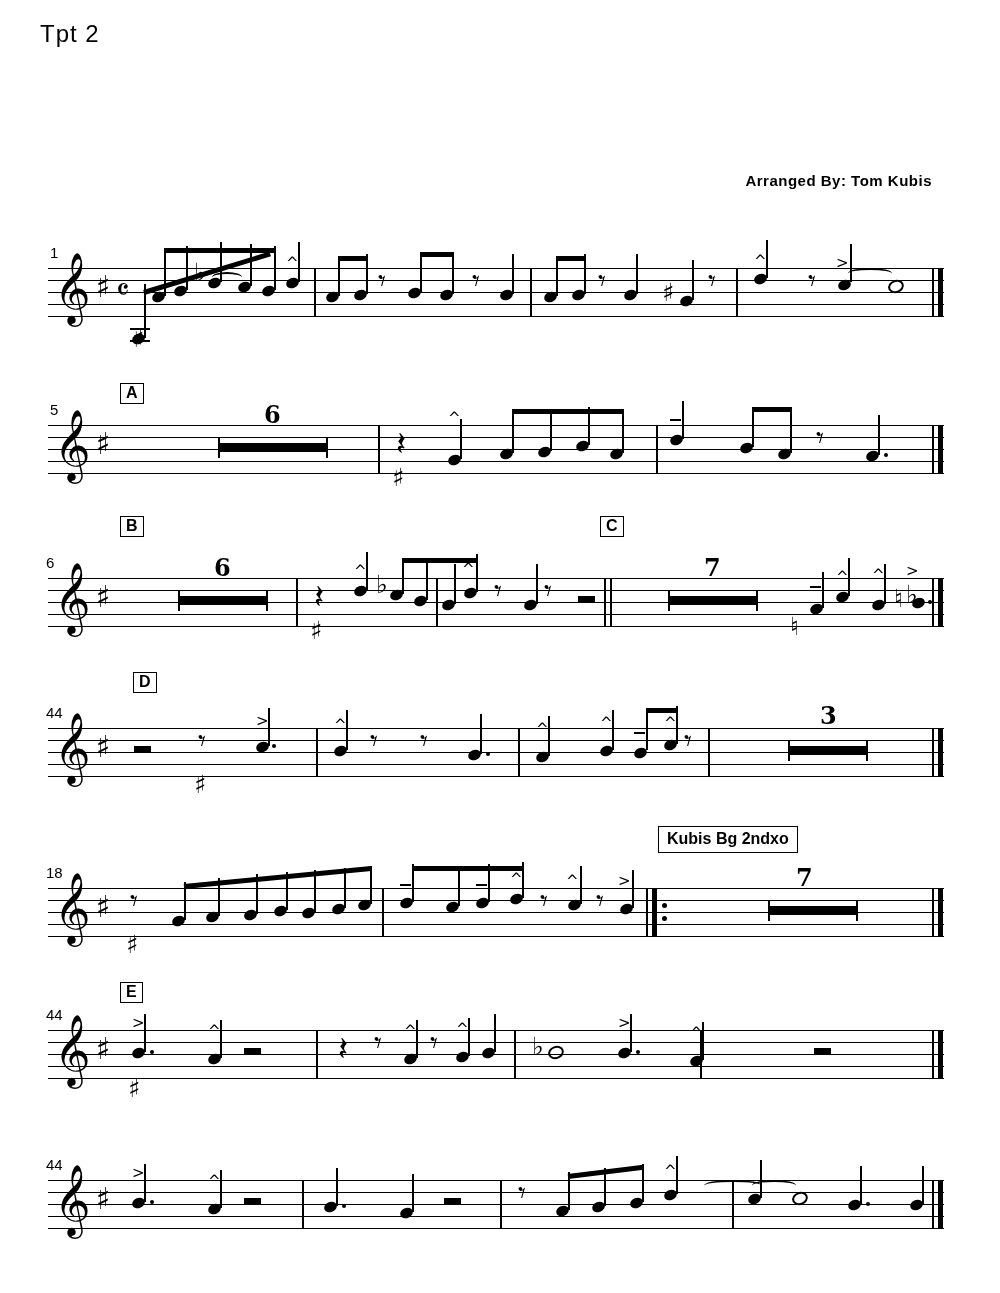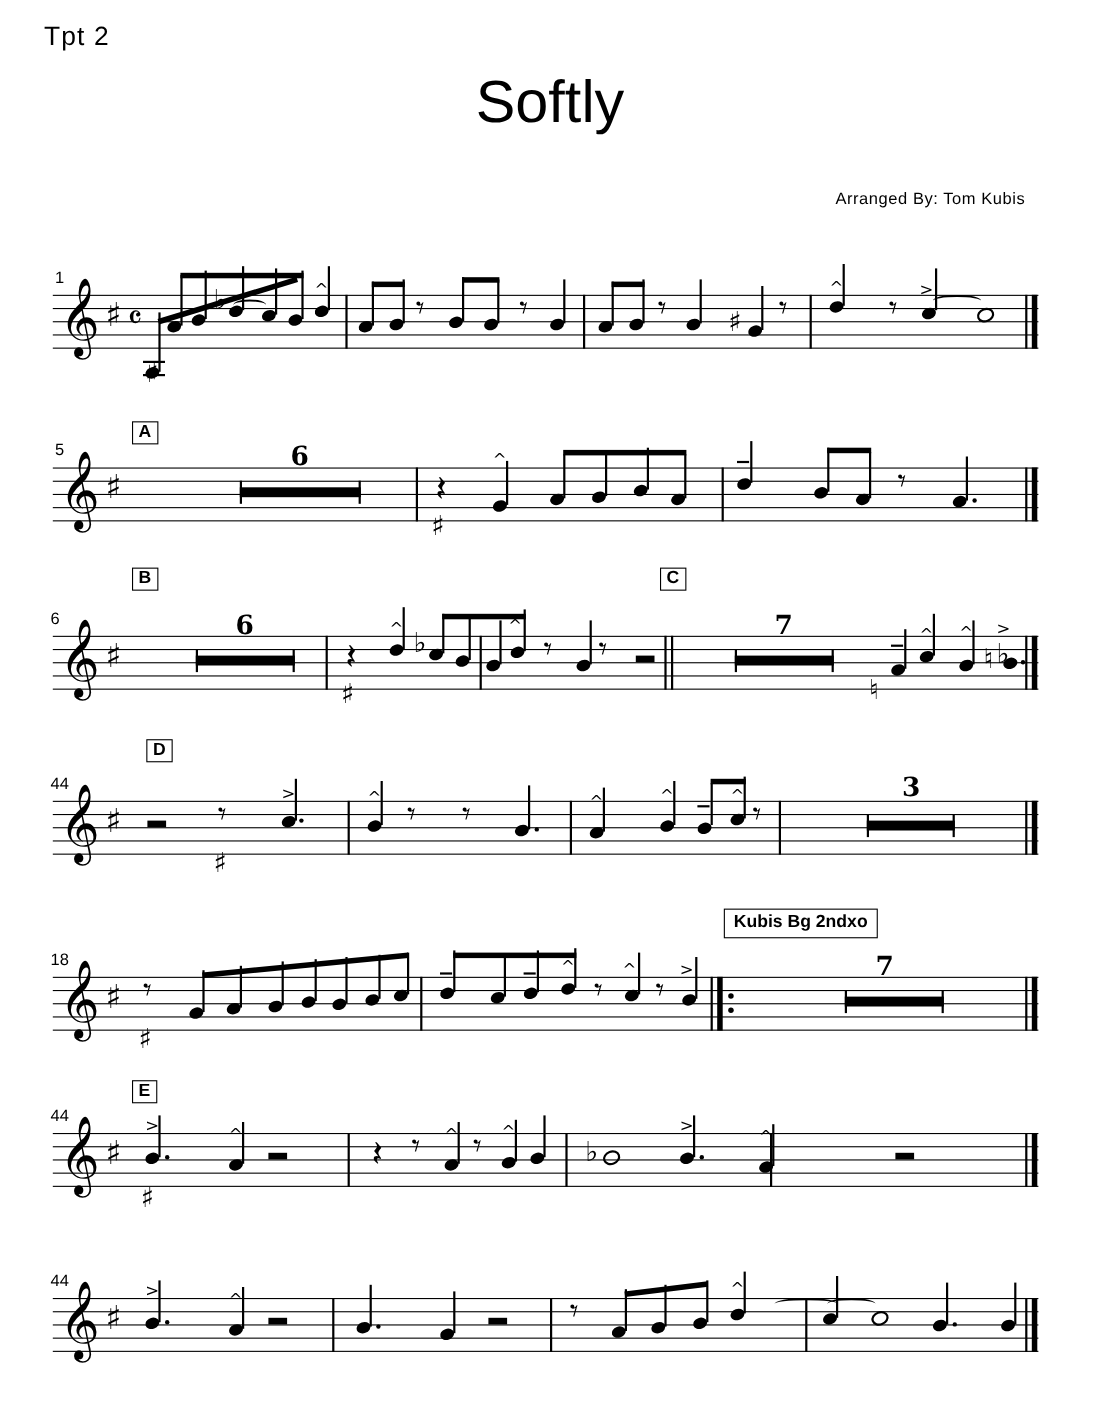--- a/index.html
+++ b/index.html
@@ -39,21 +39,21 @@
     text-align: center;
     font-size: 54px;
     font-weight: normal;
     letter-spacing: 0px;
   }
   .arranger {
     position: absolute;
     right: 68px;
     top: 172px;
     font-size: 15px;
-    font-weight: normal;
+    font-weight: bold;
     letter-spacing: 0.5px;
   }
 
   
   .system {
     position: absolute;
     left: 48px;
     width: 896px;
   }
   .staff {
@@ -245,21 +245,20 @@
     border-radius: 50%;
     background: #000;
   }
 </style>
 </head>
 <body>
 
 <div class="sheet">
 
   <div class="part-name">Tpt  2</div>
-  <div class="title">Softly</div>
   <div class="arranger">Arranged  By:  Tom  Kubis</div>
 
   <div class="system" style="top:268px;">
     <div class="measure-number" style="left:2px; top:-24px;">1</div>
     <div class="staff">
       <div class="line"></div>
       <div class="line"></div>
       <div class="line"></div>
       <div class="line"></div>
       <div class="line"></div>

